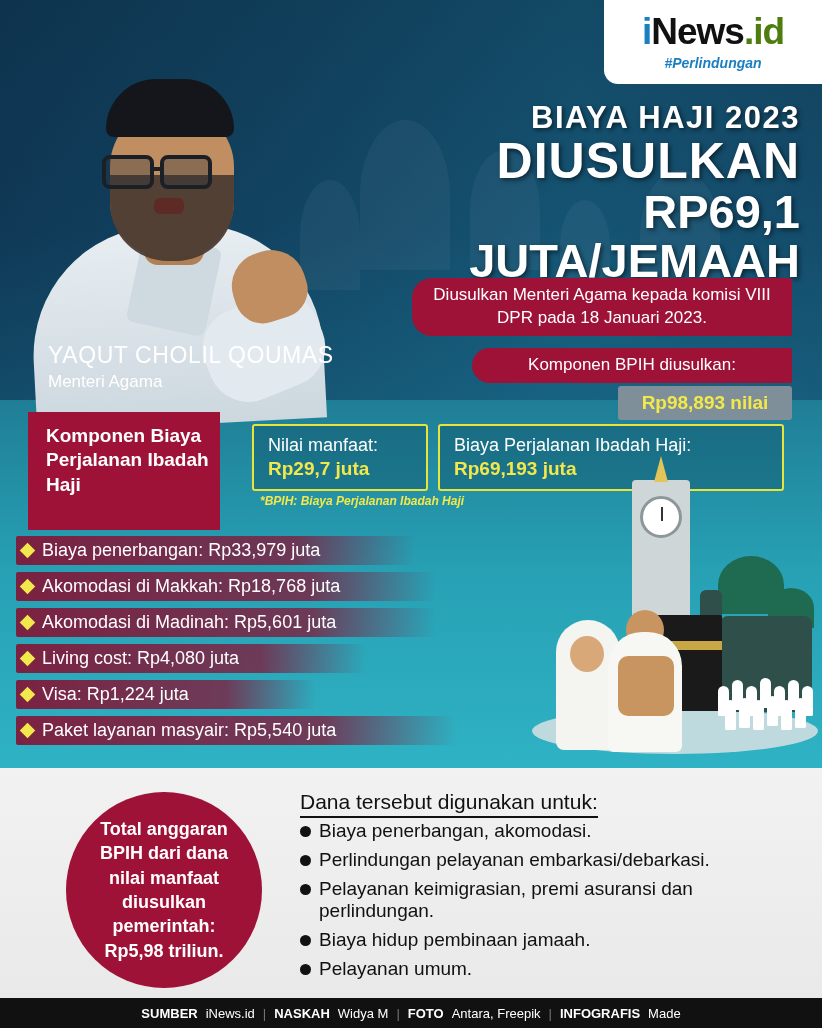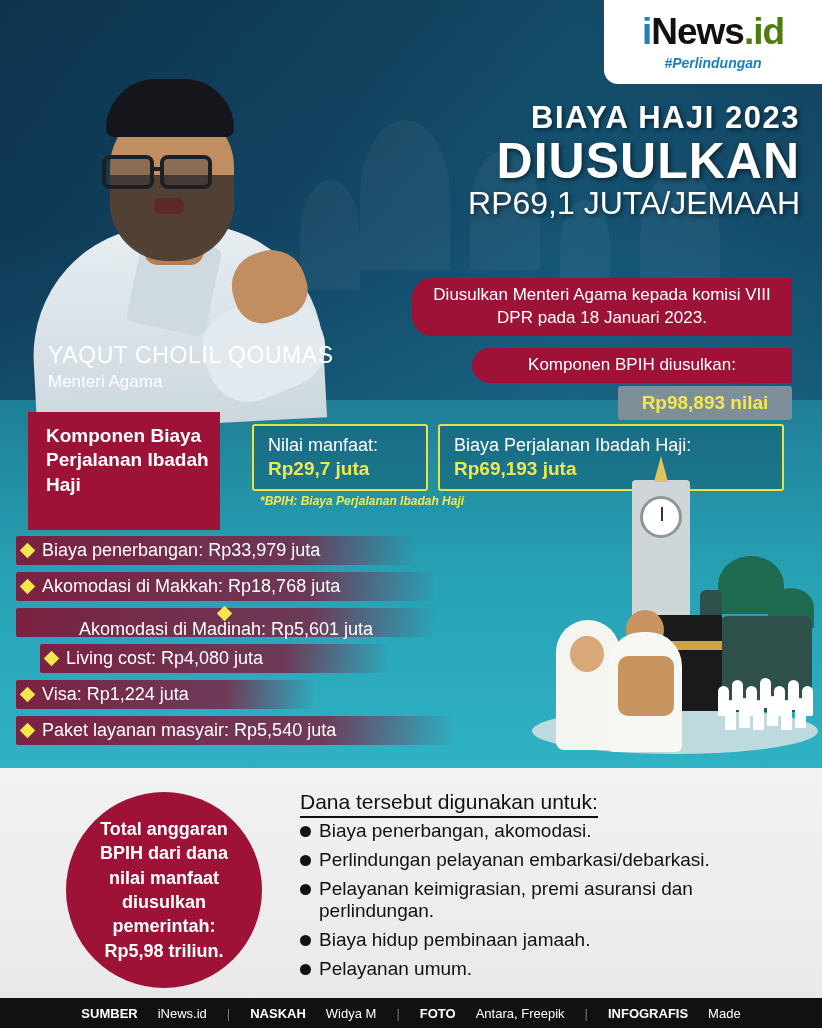--- a/index.html
+++ b/index.html
@@ -119,21 +119,21 @@
   }
   .hl1 {
     font-size: 31px; font-weight: bold; letter-spacing: 1.5px;
     text-shadow: 2px 2px 4px rgba(0,0,0,.55);
   }
   .hl2 {
     font-size: 50px; font-weight: bold; letter-spacing: 1px; line-height: 1.02;
     text-shadow: 2px 2px 5px rgba(0,0,0,.55);
   }
   .hl3 {
-    font-size: 32px; font-weight: normal; letter-spacing: 0px; line-height: 1.05;
+    font-size: 47px; font-weight: bold; letter-spacing: 0px; line-height: 1.05;
     text-shadow: 2px 2px 5px rgba(0,0,0,.55);
   }
 
   
   .callout {
     position: absolute; background: #9d1236; color: #fff;
     font-size: 17px; padding: 6px 14px; border-radius: 3px; line-height: 1.35;
   }
   .callout.round-l { border-radius: 20px 3px 3px 20px; }
   .c1 { right: 30px; top: 278px; width: 380px; text-align: center; }
@@ -270,21 +270,21 @@
   }
   .uses-dot {
     width: 11px; height: 11px; background: #111; border-radius: 50%;
     margin: 6px 8px 0 0; flex: none;
   }
 
   
   .footer {
     position: absolute; left: 0; bottom: 0; width: 822px; height: 30px;
     color: #fff; font-size: 13px;
-    display: flex; align-items: center; justify-content: center; gap: 20px;
+    display: flex; align-items: center; justify-content: center; gap: 8px;
   }
   .footer b { font-weight: bold; }
   .sep { color: #777; }
 </style>
 </head>
 <body>
 
 <div class="page">
 
   <div class="bg-top">
@@ -351,26 +351,26 @@
     <div class="cl-item" style="width:400px;">
       <div class="cl-bar"></div>
         <div class="cl-dia"></div>
       <div class="cl-text">Biaya penerbangan: Rp33,979 juta</div>
     </div>
     <div class="cl-item" style="width:420px;">
       <div class="cl-bar"></div>
         <div class="cl-dia"></div>
       <div class="cl-text">Akomodasi di Makkah: Rp18,768 juta</div>
     </div>
-    <div class="cl-item" style="width:420px;flex-direction:column;">
+    <div class="cl-item" style="width:420px;">
       <div class="cl-bar"></div>
         <div class="cl-dia"></div>
       <div class="cl-text">Akomodasi di Madinah: Rp5,601 juta</div>
     </div>
-    <div class="cl-item" style="width:350px;margin-left:24px;">
+    <div class="cl-item" style="width:350px;">
       <div class="cl-bar"></div>
         <div class="cl-dia"></div>
       <div class="cl-text">Living cost: Rp4,080 juta</div>
     </div>
     <div class="cl-item" style="width:300px;">
       <div class="cl-bar"></div>
         <div class="cl-dia"></div>
       <div class="cl-text">Visa: Rp1,224 juta</div>
     </div>
     <div class="cl-item" style="width:440px;">

